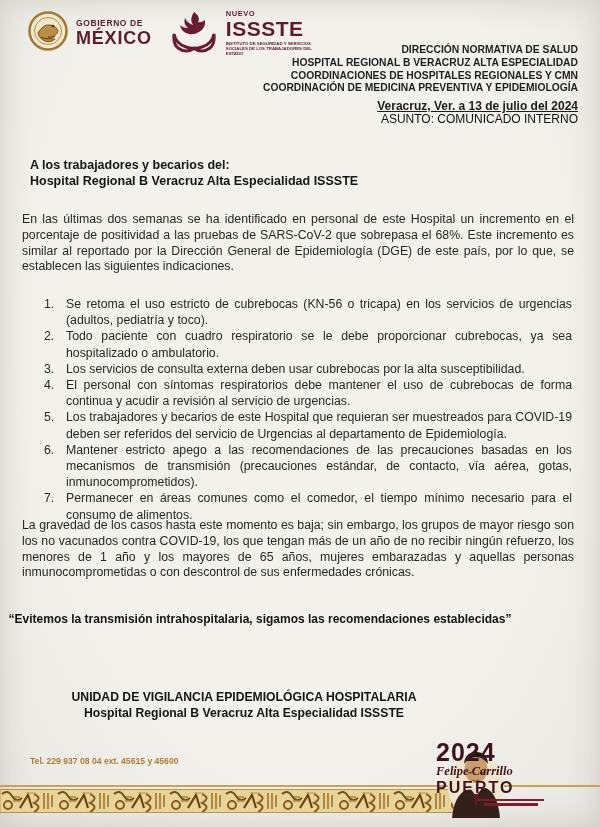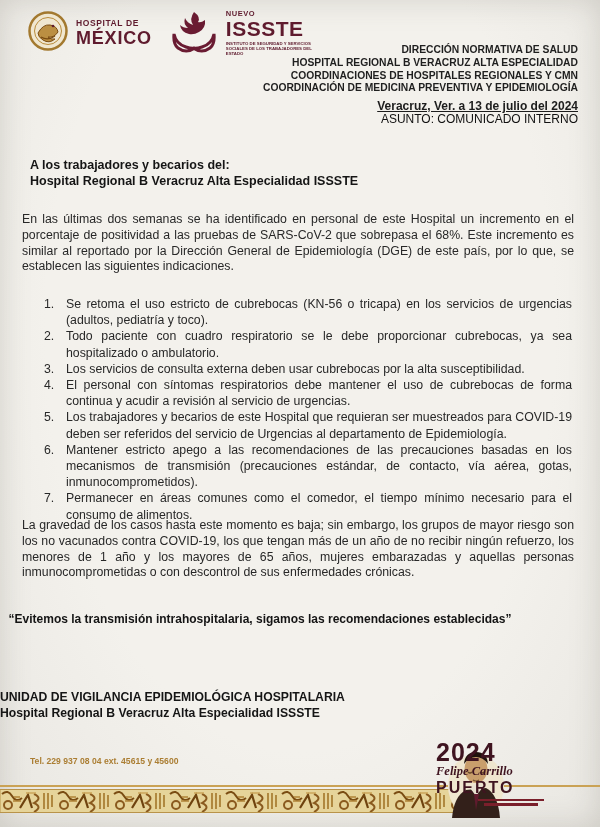--- a/index.html
+++ b/index.html
@@ -24,21 +24,21 @@
   .subject{position:absolute;top:112px;right:22px;font-size:12px;font-weight:400;color:#111;}
   
   .salutation{position:absolute;top:158px;left:30px;font-weight:800;font-size:12.5px;line-height:15.5px;color:#151515;}
   .intro{position:absolute;top:212px;left:22px;width:552px;font-size:12.3px;line-height:15.8px;text-align:justify;margin:0;}
   .indications{position:absolute;top:296px;left:44px;width:528px;}
   .li-row{display:flex;font-size:12.3px;line-height:16.2px;}
   .li-num{flex:none;width:22px;font-weight:400;}
   .li-text{flex:1;text-align:justify;}
   .closing{position:absolute;top:518px;left:22px;width:552px;font-size:12.3px;line-height:15.8px;text-align:justify;margin:0;}
   .quote{position:absolute;top:612px;left:0;width:520px;text-align:center;font-weight:800;font-size:12px;color:#141414;}
-  .signature{position:absolute;top:690px;left:0;width:488px;font-weight:800;font-size:12.2px;line-height:15.5px;color:#151515;}
+  .signature{position:absolute;top:690px;left:0;width:488px;text-align:center;font-weight:800;font-size:12.2px;line-height:15.5px;color:#151515;}
   
   .address-block{position:absolute;top:755px;left:30px;font-size:8.6px;line-height:12.5px;font-weight:600;color:#ab7e33;}
   .gold-rule{position:absolute;top:785px;left:0;width:600px;height:2px;background:#caa255;}
   .band-wrap{position:absolute;top:789px;left:0;}
   .campaign{position:absolute;top:740px;right:14px;width:150px;text-align:left;color:#3f1420;}
   .campaign .year{font-size:25px;font-weight:800;letter-spacing:1px;line-height:1;}
   .campaign .fname{font-size:12.5px;font-weight:800;font-style:italic;line-height:1.1;font-family:"Liberation Serif", serif;}
   .campaign .sname{font-size:16px;font-weight:800;letter-spacing:2px;line-height:1.15;}
   .mini-bar{height:2.6px;background:#7a1f2b;margin:1.6px auto 0;}
   .mini-bar.b1{width:66px;}
@@ -54,21 +54,21 @@
     <span>
       <svg width="40" height="40" viewBox="0 0 40 40">
         <circle cx="20" cy="20" r="18.5" fill="#f0e7d0" stroke="#a3792f" stroke-width="2.5"></circle>
         <circle cx="20" cy="20" r="13.5" fill="none" stroke="#b98c3c" stroke-width="1"></circle>
         <path d="M10 22 q5 -9 12 -8 q7 1 8 7 q-4 6 -10 5 q3 3 7 2 q-6 5 -12 1 q-5 -3 -5 -7z" fill="#bb8f42" stroke="#7a4c12" stroke-width="1"></path>
         <path d="M13 26 q7 4 14 -1" fill="none" stroke="#7a4c12" stroke-width="1.2"></path>
         <circle cx="25" cy="15" r="1.3" fill="#5f1b2e"></circle>
       </svg>
     </span>
     <div class="gob-text">
-      <div class="l1">HOSPITAL DE</div>
+      <div class="l1">GOBIERNO DE</div>
       <div class="l2">MÉXICO</div>
     </div>
     <span>
       <svg width="48" height="46" viewBox="0 0 48 46">
         <path d="M24 4 q-5 7 -1 13 q-6 -2 -8 -7 q-2 6 3 10 q-5 0 -8 -3 q1 7 9 9 q5 1 10 -2 q7 -4 6 -12 q-4 3 -7 2 q3 -5 -4 -10z" fill="#6a1b32"></path>
         <path d="M4 26 q2 10 12 13 q6 2 9 1 q-9 6 -17 0 q-5 -4 -4 -14z" fill="none" stroke="#6a1b32" stroke-width="3" stroke-linecap="round"></path>
         <path d="M44 26 q-2 10 -12 13 q-6 2 -9 1 q9 6 17 0 q5 -4 4 -14z" fill="none" stroke="#6a1b32" stroke-width="3" stroke-linecap="round"></path>
       </svg>
     </span>
     <div class="issste-text">

